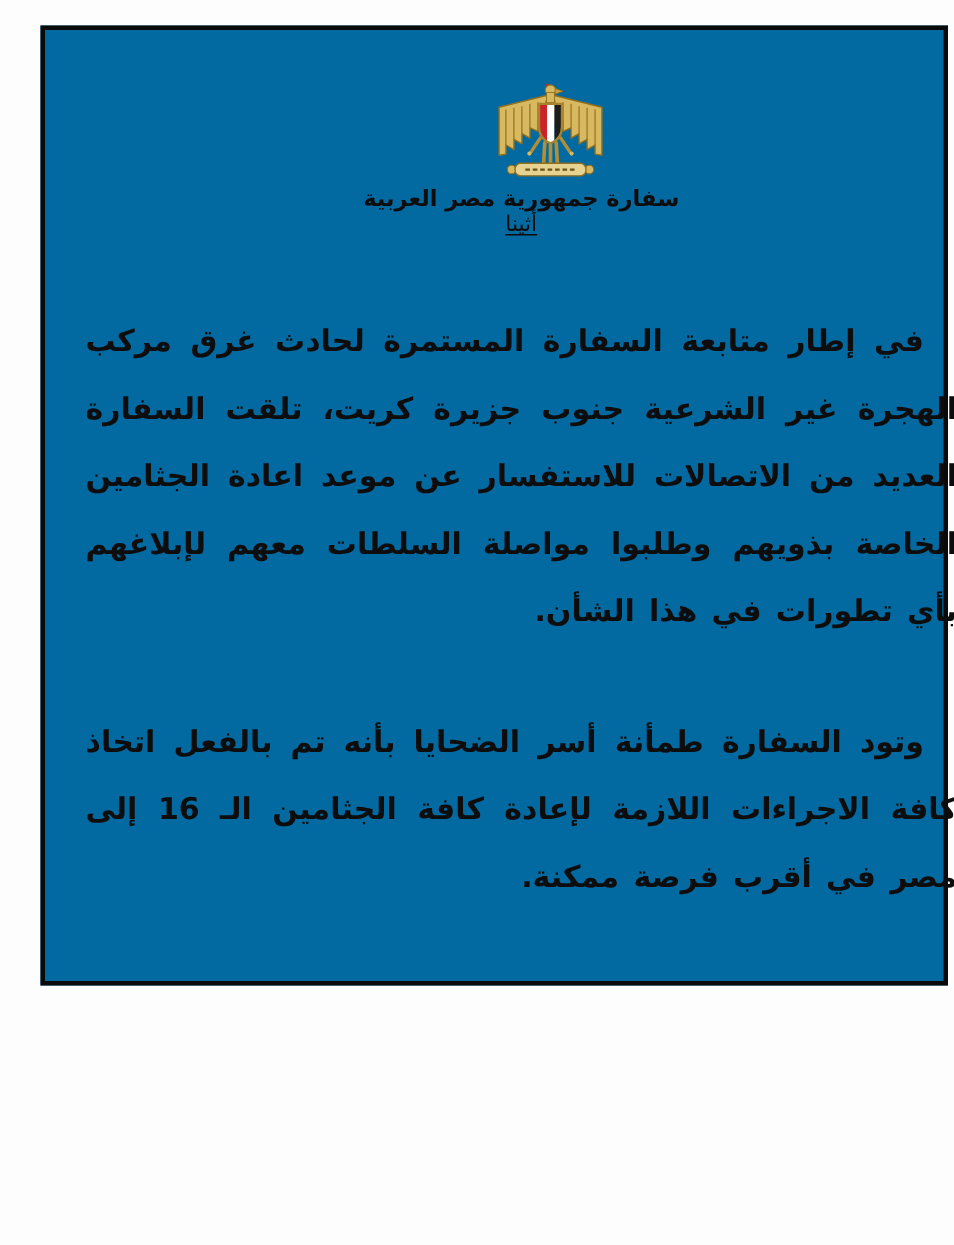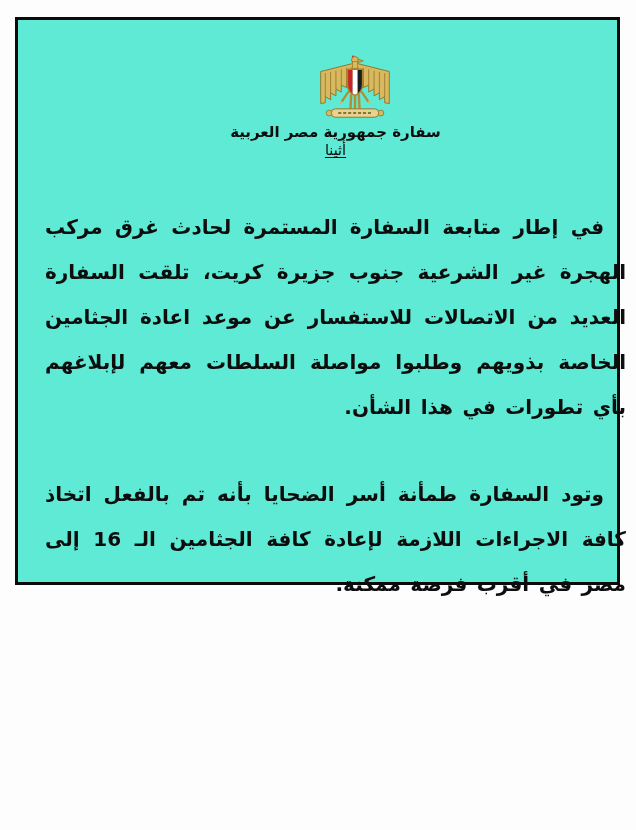--- a/index.html
+++ b/index.html
@@ -9,26 +9,26 @@
     width: 636px;
     height: 830px;
     background: #fdfdfd;
     font-family: "DejaVu Sans", sans-serif;
     color: #0d0d0d;
     overflow: hidden;
     margin: 0 auto;
   }
   .frame {
     position: absolute;
-    left: 15px;
+    left: 27px;
     top: 17px;
     width: 605px;
-    height: 568px;
+    height: 640px;
     border: 3px solid #0a0a0a;
-    background: #5eead4;
+    background: #0369a1;
   }
   .content {
     position: absolute;
     left: 18px;
     top: 20px;
     width: 599px;
     height: 790px;
     padding: 14px 9px 0 9px;
   }
   .header { text-align: center; }

